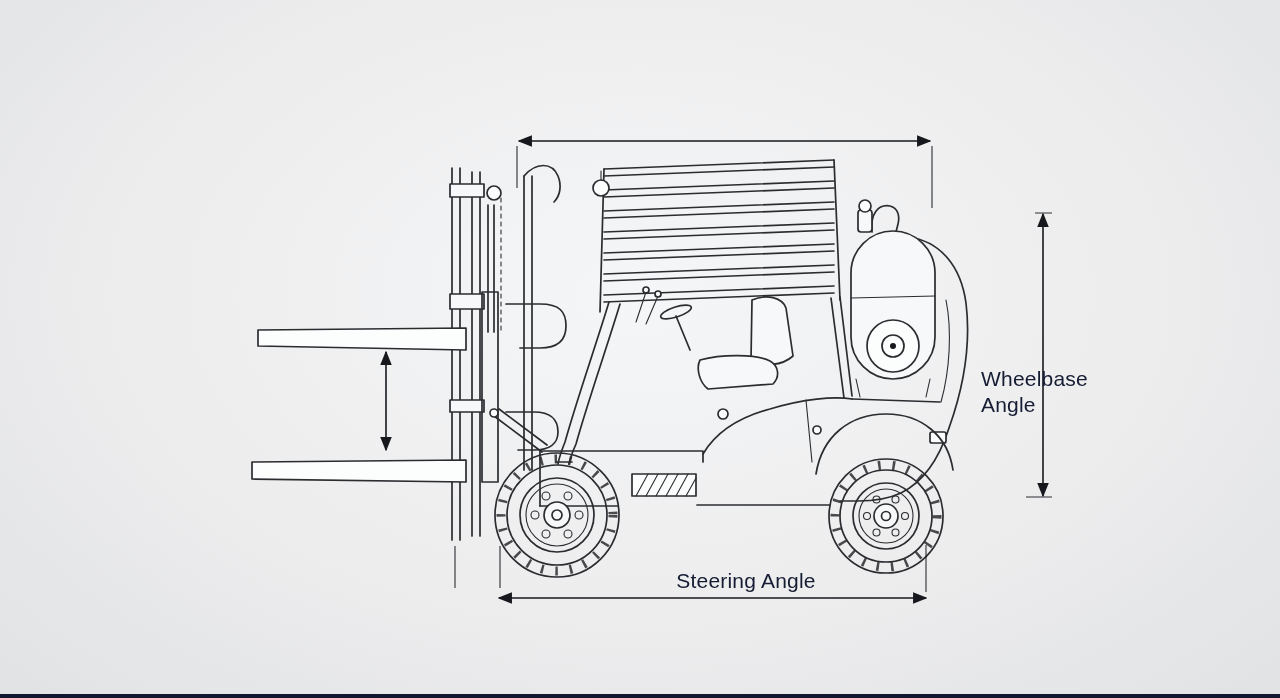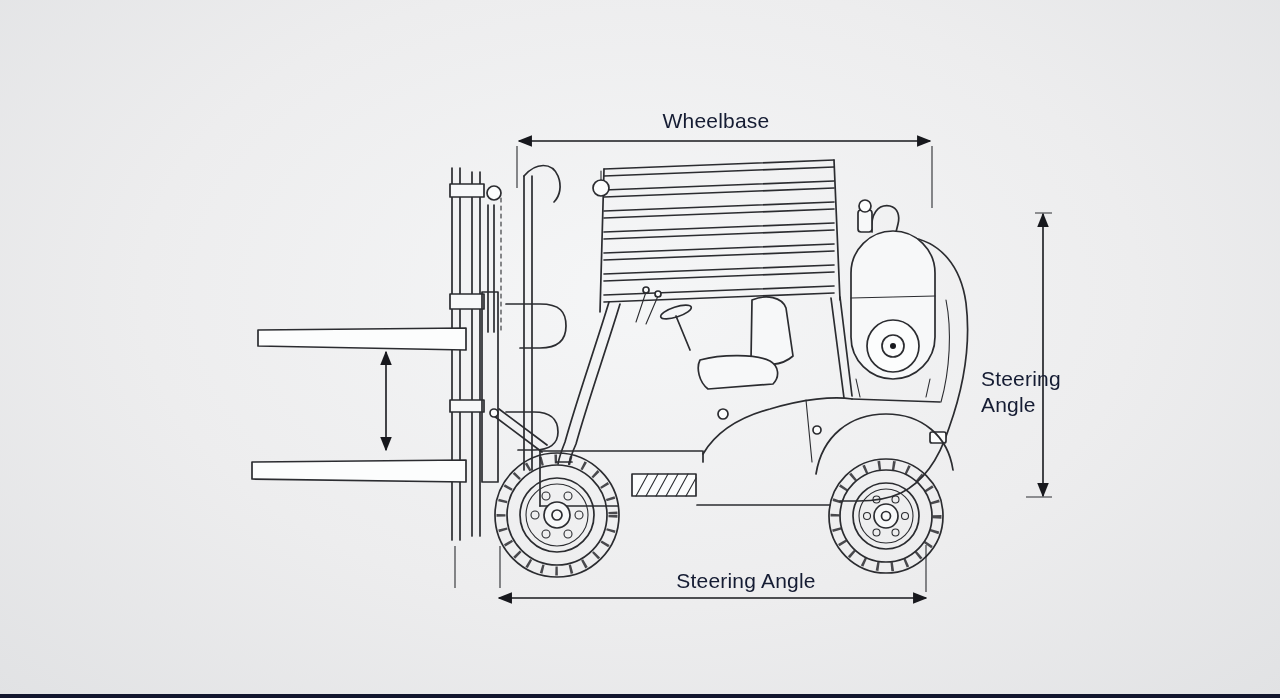--- a/index.html
+++ b/index.html
@@ -162,26 +162,23 @@
       <line class="dim" x1="519" y1="141" x2="930" y2="141" marker-start="url(#arr)" marker-end="url(#arr)"></line>
 
       <line class="dim" x1="1043" y1="214" x2="1043" y2="496" marker-start="url(#arr)" marker-end="url(#arr)"></line>
 
       <line class="dim" x1="499" y1="598" x2="926" y2="598" marker-start="url(#arr)" marker-end="url(#arr)"></line>
 
       <line class="dim" x1="386" y1="352" x2="386" y2="450" marker-start="url(#arr)" marker-end="url(#arr)"></line>
     </g>
   </svg>
 
-  <div class="label" style="left:616px;top:108px;width:200px;text-align:center;">
-    <span>Wheelbase</span>
-  </div>
 
   <div class="label" style="left:981px;top:366px;">
-    <span style="display:block">Steering</span>
+    <span style="display:block">Wheelbase</span>
     <span style="display:block">Angle</span>
   </div>
 
   <div class="label" style="left:626px;top:568px;width:240px;text-align:center;">
     <span>Steering Angle</span>
   </div>
 
   <div class="footer-bar"></div>
 </div>
 

